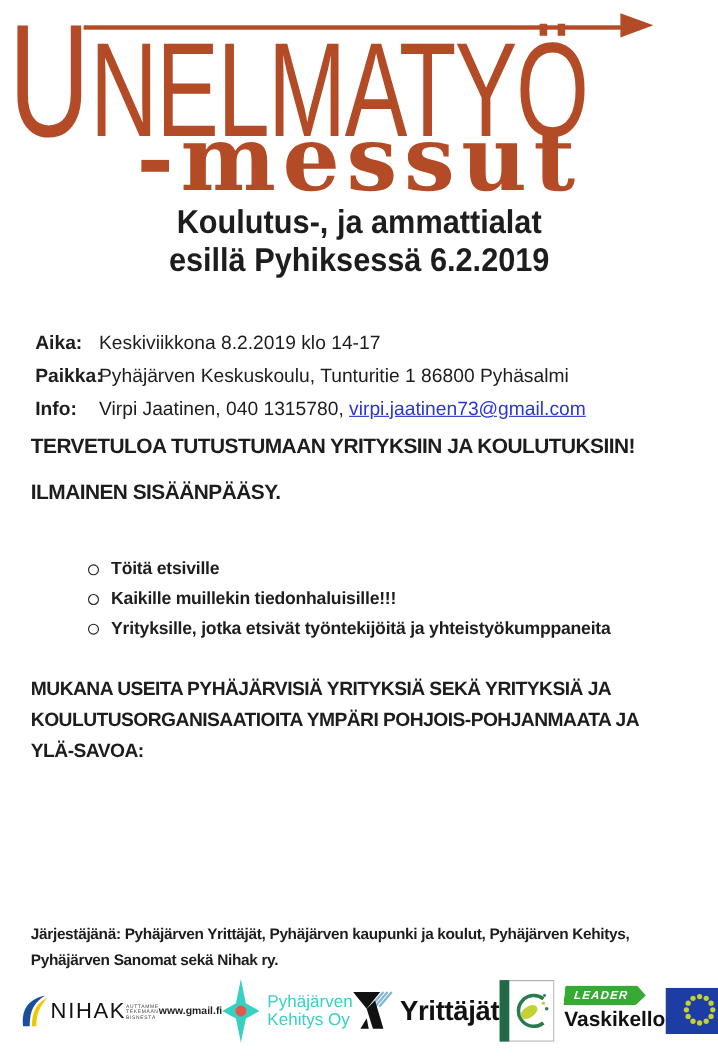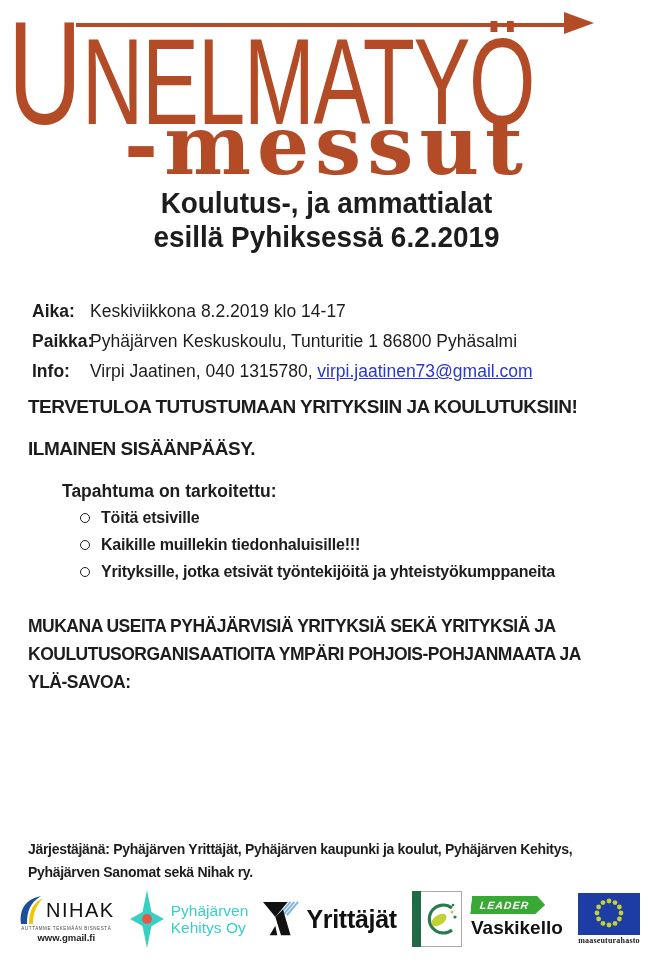--- a/index.html
+++ b/index.html
@@ -43,21 +43,21 @@
   .participants-heading{position:absolute;left:28px;top:612px;width:600px;font-size:17.5px;font-weight:700;
                         line-height:28px;letter-spacing:-0.5px;white-space:pre-line;}
   .companies{position:absolute;left:62px;top:698px;width:575px;font-size:16px;font-weight:700;
              line-height:28px;letter-spacing:-0.2px;white-space:pre-line;}
   .organizers{position:absolute;left:28px;top:838px;width:600px;font-size:14px;font-weight:700;
               line-height:22.5px;letter-spacing:-0.3px;white-space:pre-line;}
 
   
   .logos{position:absolute;left:18px;top:884px;width:622px;height:70px;display:flex;
          align-items:center;justify-content:space-between;}
-  .logo-col{display:flex;flex-direction:column;align-items:center;justify-content:space-between;}
+  .logo-col{display:flex;flex-direction:row;align-items:center;justify-content:space-between;}
   .nihak-top{display:flex;align-items:center;gap:2px;}
   .nihak-name{font-size:20px;letter-spacing:1.5px;color:#111;}
   .nihak-tagline{font-size:4.5px;letter-spacing:0.6px;color:#444;margin-top:1px;}
   .nihak-url{font-size:9.5px;font-weight:700;color:#222;margin-top:1px;}
   .logo-kehitys{display:flex;align-items:center;gap:7px;}
   .kehitys-text{color:var(--teal);font-size:15.5px;line-height:17px;font-weight:400;}
   .logo-yrittajat{display:flex;align-items:center;gap:5px;}
   .yrittajat-name{font-size:25px;font-weight:700;color:#111;letter-spacing:-0.3px;}
   .logo-leader{display:flex;align-items:flex-start;gap:9px;}
   .leader-right{display:flex;flex-direction:column;align-items:flex-start;gap:3px;padding-top:5px;}
@@ -94,21 +94,20 @@
       <span class="detail-value">Pyhäjärven Keskuskoulu, Tunturitie 1 86800 Pyhäsalmi</span>
     </div>
     <div class="detail-row">
       <span class="detail-label">Info:</span>
       <span class="detail-value"><span>Virpi Jaatinen, 040 1315780, </span><a href="#" class="email">virpi.jaatinen73@gmail.com</a></span>
     </div>
   </div>
 
   <div class="welcome">TERVETULOA TUTUSTUMAAN YRITYKSIIN JA KOULUTUKSIIN!</div>
   <div class="free-entry">ILMAINEN SISÄÄNPÄÄSY.</div>
-  <div class="audience-intro">Tapahtuma on tarkoitettu:</div>
   <ul class="audience-list">
     <li>
       <span class="bullet"></span>
       <span>Töitä etsiville</span>
     </li>
     <li>
       <span class="bullet"></span>
       <span>Kaikille muillekin tiedonhaluisille!!!</span>
     </li>
     <li>

